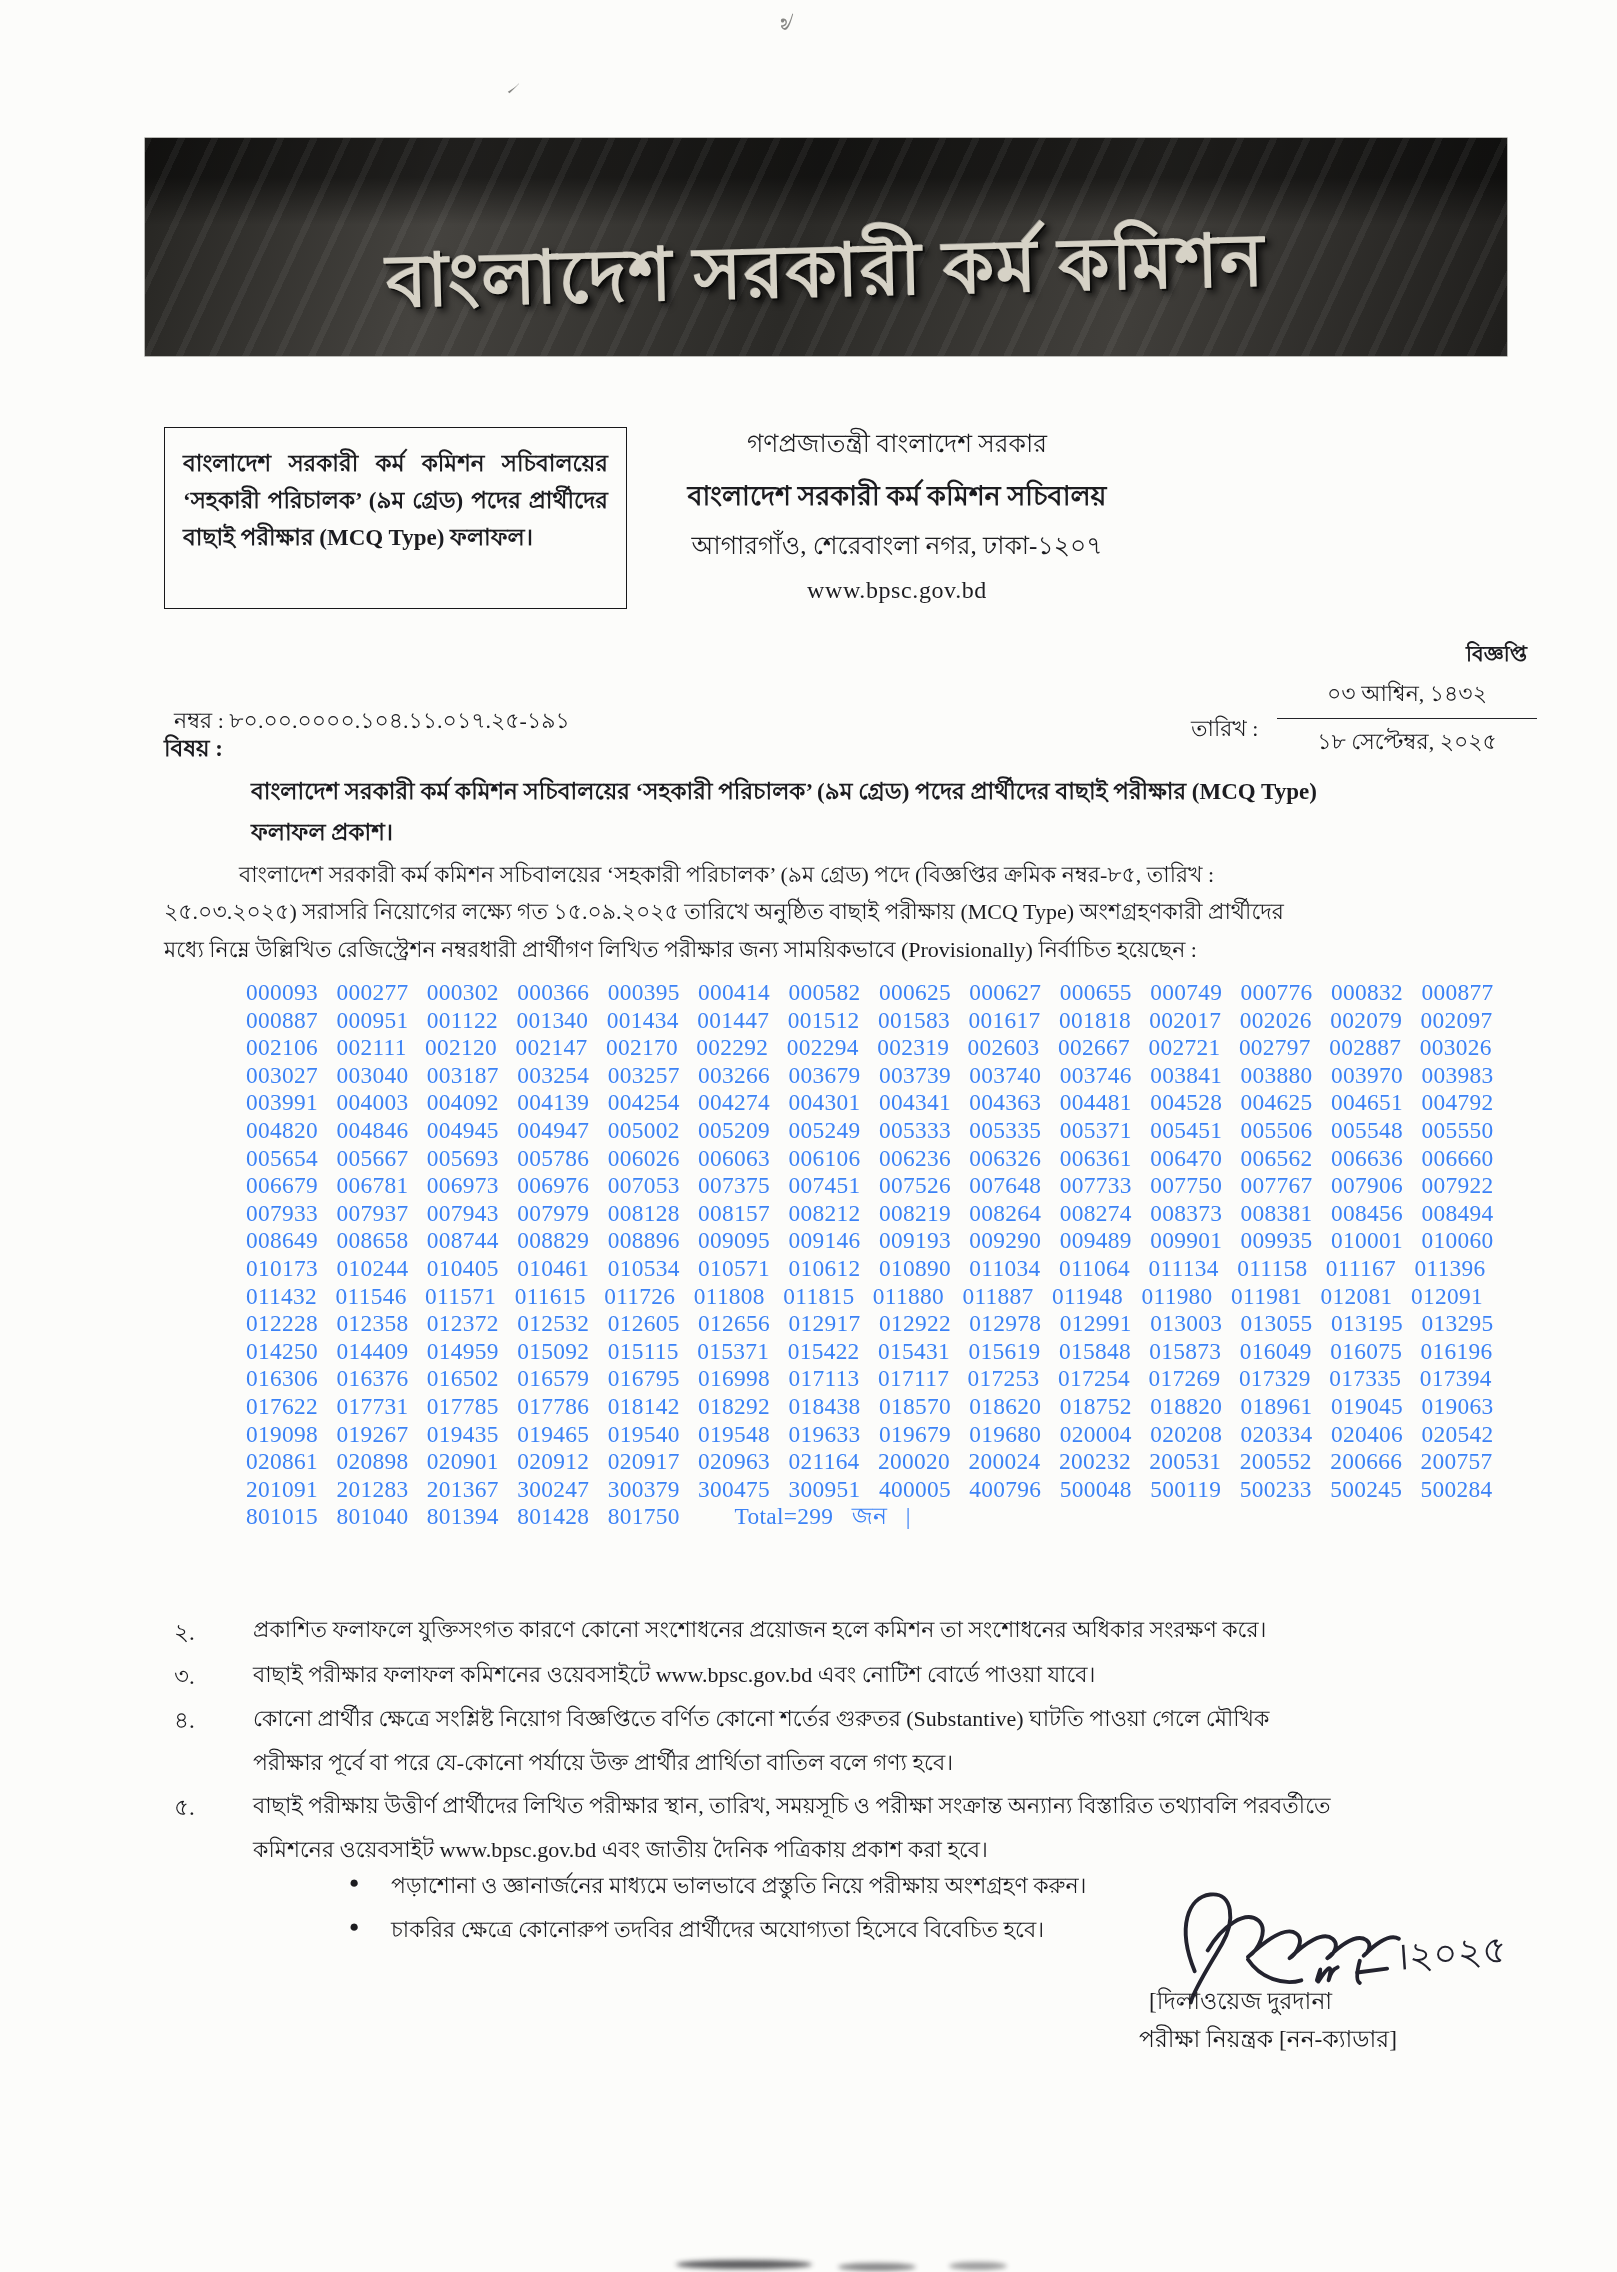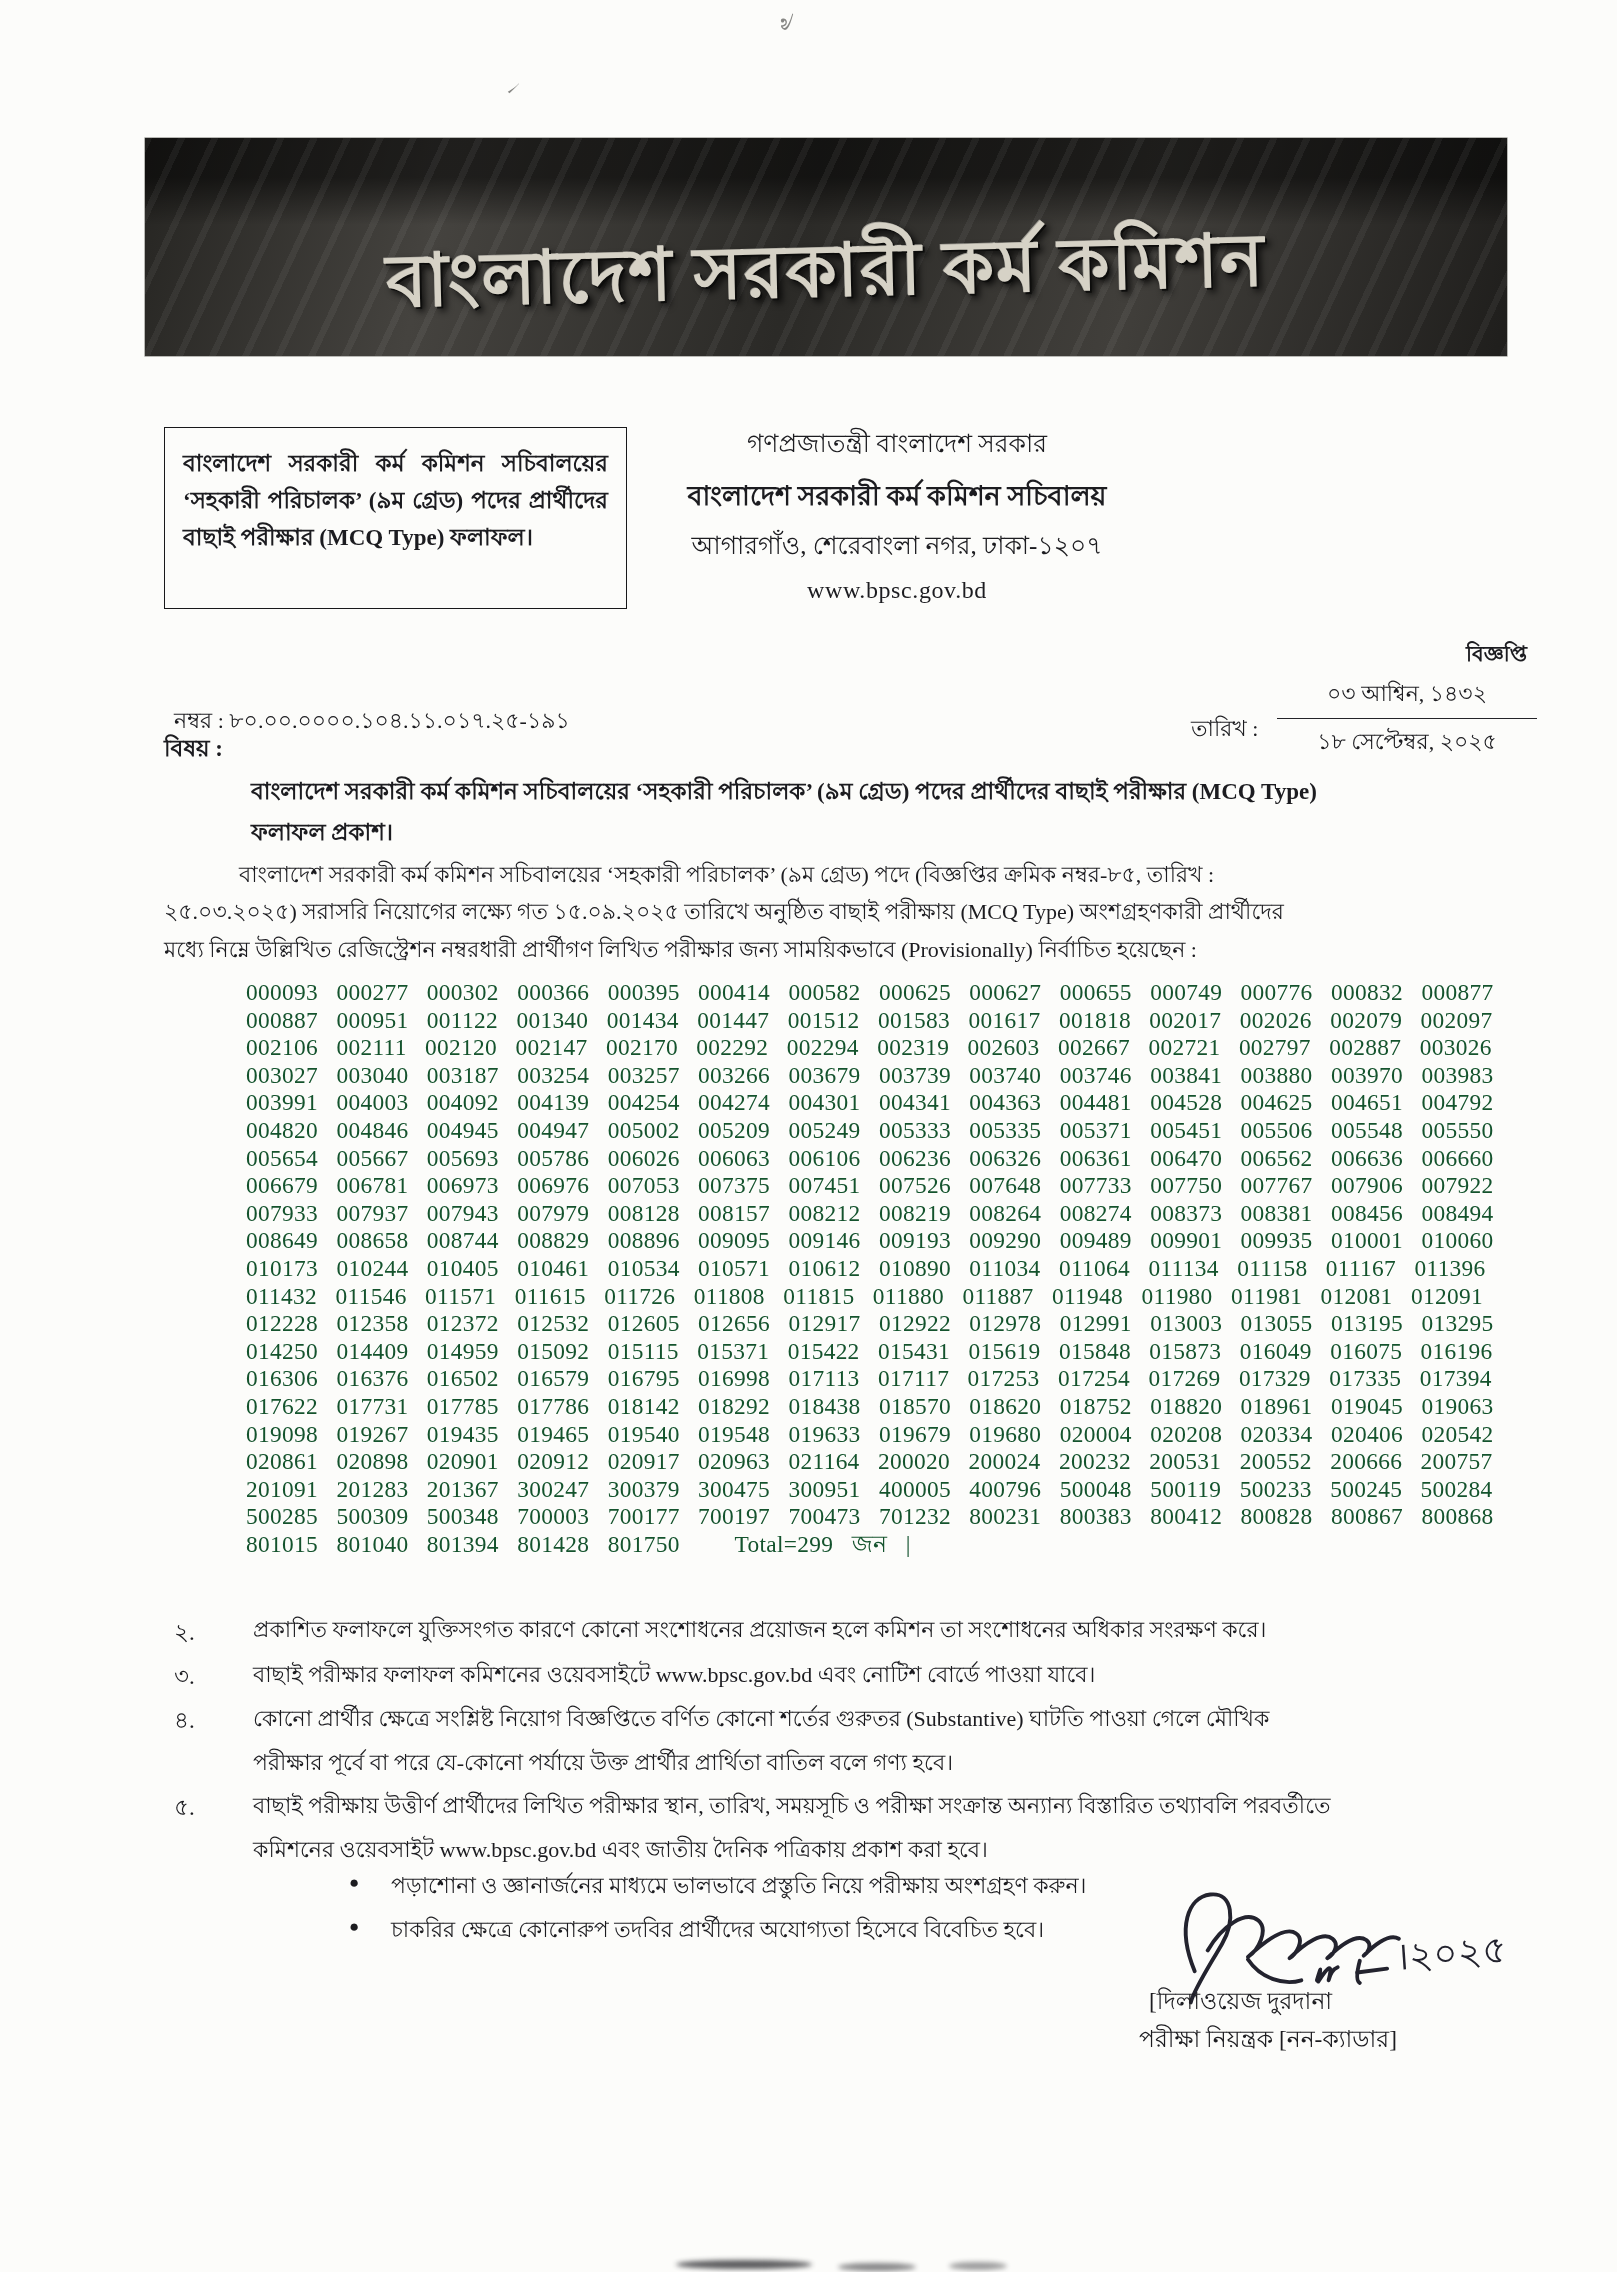--- a/index.html
+++ b/index.html
@@ -65,21 +65,21 @@
   .subject-l1{left:251px;top:773px;font-size:23px;font-weight:700;white-space:nowrap;}
   .subject-l2{left:251px;top:814px;font-size:23px;font-weight:700;white-space:nowrap;}
 
   .body-line{font-size:22px;white-space:nowrap;}
 
   
   .grid{left:246px;top:979px;width:1287px;}
   .num-row{
     font-size:23.4px;line-height:27.6px;
     white-space:pre;word-spacing:12.3px;
-    color:#14532d;letter-spacing:0.3px;
+    color:#3b82f6;letter-spacing:0.3px;
   }
 
   .pt-num{font-size:23px;white-space:nowrap;}
   .pt-line{font-size:22px;white-space:nowrap;}
 
   .bullet-dot{font-size:17px;}
   .bullet-line{font-size:22px;white-space:nowrap;}
 
   .sig-name{font-size:23.4px;white-space:nowrap;}
   .sig-title{font-size:23.4px;white-space:nowrap;}
@@ -142,21 +142,20 @@
     <div class="num-row">008649 008658 008744 008829 008896 009095 009146 009193 009290 009489 009901 009935 010001 010060</div>
     <div class="num-row">010173 010244 010405 010461 010534 010571 010612 010890 011034 011064 011134 011158 011167 011396</div>
     <div class="num-row">011432 011546 011571 011615 011726 011808 011815 011880 011887 011948 011980 011981 012081 012091</div>
     <div class="num-row">012228 012358 012372 012532 012605 012656 012917 012922 012978 012991 013003 013055 013195 013295</div>
     <div class="num-row">014250 014409 014959 015092 015115 015371 015422 015431 015619 015848 015873 016049 016075 016196</div>
     <div class="num-row">016306 016376 016502 016579 016795 016998 017113 017117 017253 017254 017269 017329 017335 017394</div>
     <div class="num-row">017622 017731 017785 017786 018142 018292 018438 018570 018620 018752 018820 018961 019045 019063</div>
     <div class="num-row">019098 019267 019435 019465 019540 019548 019633 019679 019680 020004 020208 020334 020406 020542</div>
     <div class="num-row">020861 020898 020901 020912 020917 020963 021164 200020 200024 200232 200531 200552 200666 200757</div>
     <div class="num-row">201091 201283 201367 300247 300379 300475 300951 400005 400796 500048 500119 500233 500245 500284</div>
-    <div class="num-row">500285 500309 500348 700003 700177 700197 700473 701232 800231 800383 800412 800828 800867 800868</div>
     <div class="num-row">801015 801040 801394 801428 801750   Total=299 জন |</div>
   </div>
 
   <div class="abs pt-num" style="left:174px;top:1614px;">২.</div>
   <div class="abs pt-line" style="left:253px;top:1612px;">প্রকাশিত ফলাফলে যুক্তিসংগত কারণে কোনো সংশোধনের প্রয়োজন হলে কমিশন তা সংশোধনের অধিকার সংরক্ষণ করে।</div>
 
   <div class="abs pt-num" style="left:174px;top:1658px;">৩.</div>
   <div class="abs pt-line" style="left:253px;top:1657px;">বাছাই পরীক্ষার ফলাফল কমিশনের ওয়েবসাইটে www.bpsc.gov.bd এবং নোটিশ বোর্ডে পাওয়া যাবে।</div>
 
   <div class="abs pt-num" style="left:174px;top:1702px;">৪.</div>

